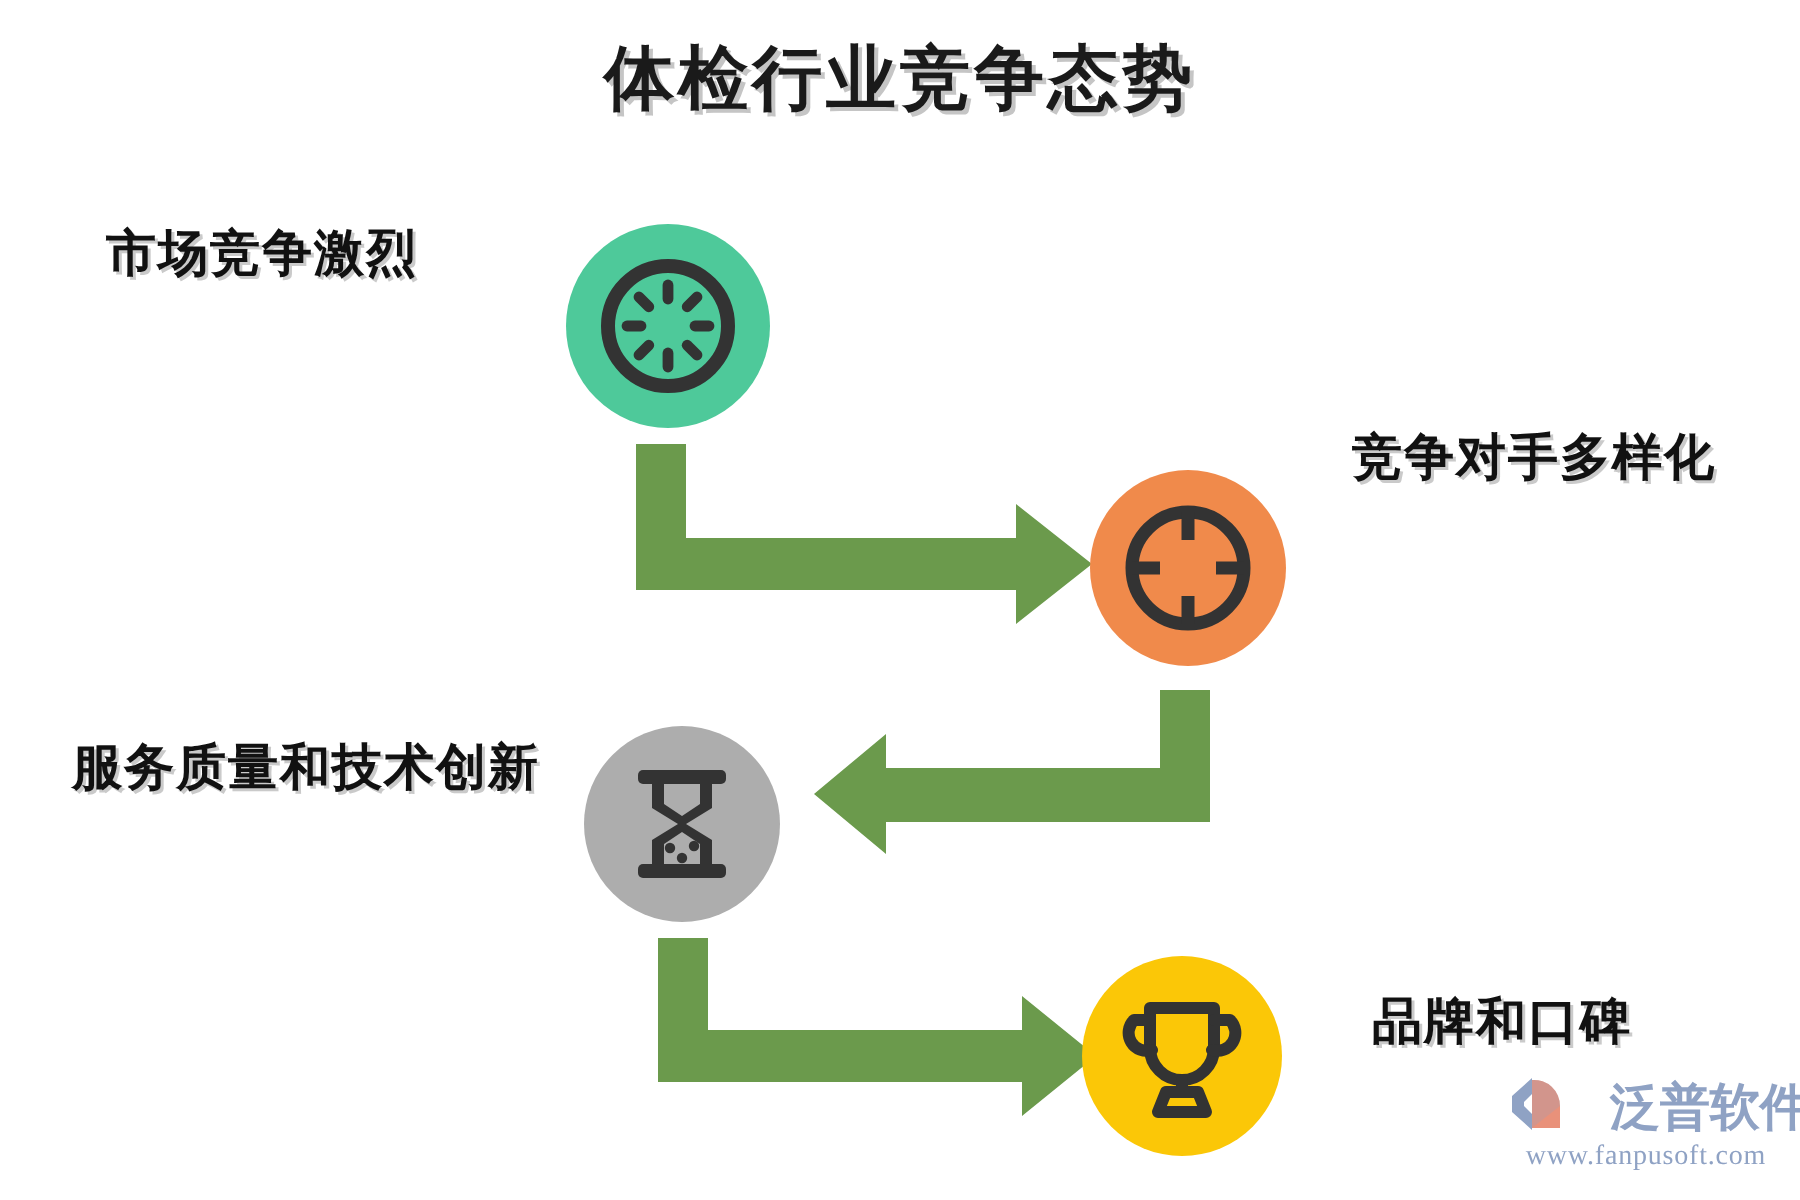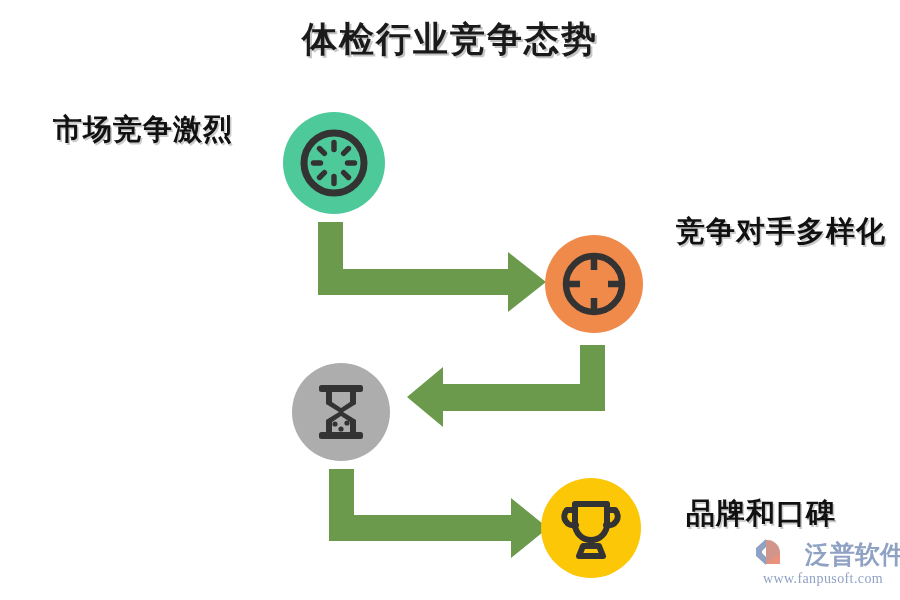--- a/index.html
+++ b/index.html
@@ -33,21 +33,21 @@
     color: #1a1a1a;
     letter-spacing: 2px;
     text-shadow: 2px 2px 0 rgba(150,150,150,0.55);
     white-space: nowrap;
   }
 
   
   .node-label {
     position: absolute;
     font-family: Liberation Mono, monospace;
-    font-size: 29px;
+    font-size: 25px;
     font-weight: 700;
     color: #111111;
     letter-spacing: 1px;
     text-shadow: 1.5px 1.5px 0 rgba(150,150,150,0.5);
     white-space: nowrap;
   }
   .label-1 { left: 53px;  top: 110px; }
   .label-2 { left: 676px; top: 212px; }
   .label-3 { left: 36px;  top: 367px; }
   .label-4 { left: 686px; top: 494px; }
@@ -154,20 +154,21 @@
         </g>
       </svg>
     </span>
   </div>
 
   <svg class="arrow-svg arrow-b" width="200" height="92" viewBox="0 0 200 92">
     <path d="M 200 0 L 175 0 L 175 66 L 38 66 L 38 82 L 2 52 L 38 22 L 38 39 L 175 39 L 175 0 Z" fill="#6B9A4C"></path>
     <path d="M 200 0 L 175 0 L 175 66 L 200 66 Z" fill="#6B9A4C"></path>
   </svg>
 
+  <div class="node-label label-3">服务质量和技术创新</div>
   <div class="node-circle circle-gray">
     <span>
       <svg width="64" height="64" viewBox="0 0 64 64">
         <rect x="10" y="5" width="44" height="7" rx="2.5" fill="#333333"></rect>
         <rect x="10" y="52" width="44" height="7" rx="2.5" fill="#333333"></rect>
         <path d="M 17 12 L 17 24 L 30 32 L 17 40 L 17 52 L 23 52 L 23 42 L 32 36 L 41 42 L 41 52 L 47 52 L 47 40 L 34 32 L 47 24 L 47 12 L 41 12 L 41 22 L 32 28 L 23 22 L 23 12 Z" fill="#333333"></path>
         <circle cx="26" cy="44" r="2.6" fill="#333333"></circle>
         <circle cx="38" cy="43" r="2.6" fill="#333333"></circle>
         <circle cx="32" cy="49" r="2.6" fill="#333333"></circle>
       </svg>

